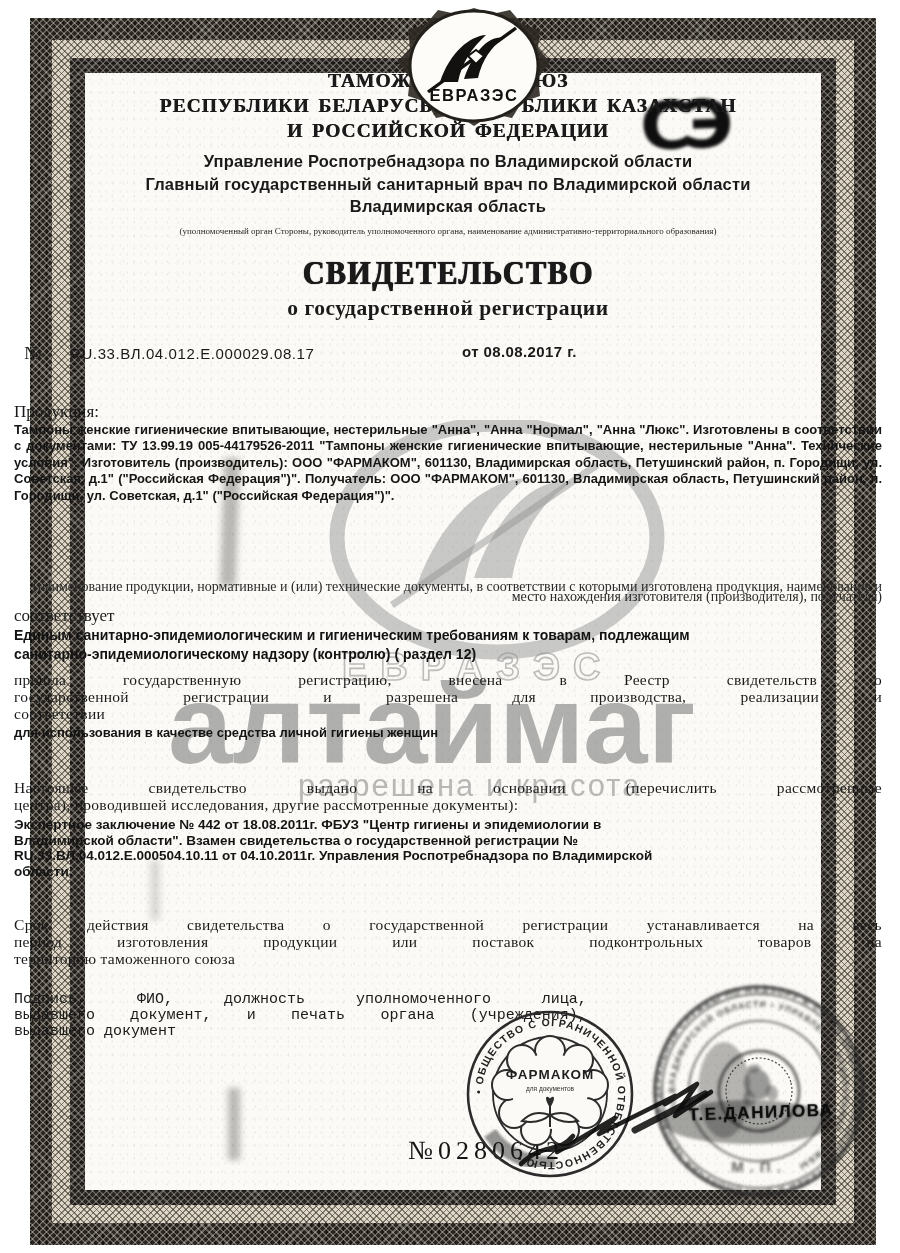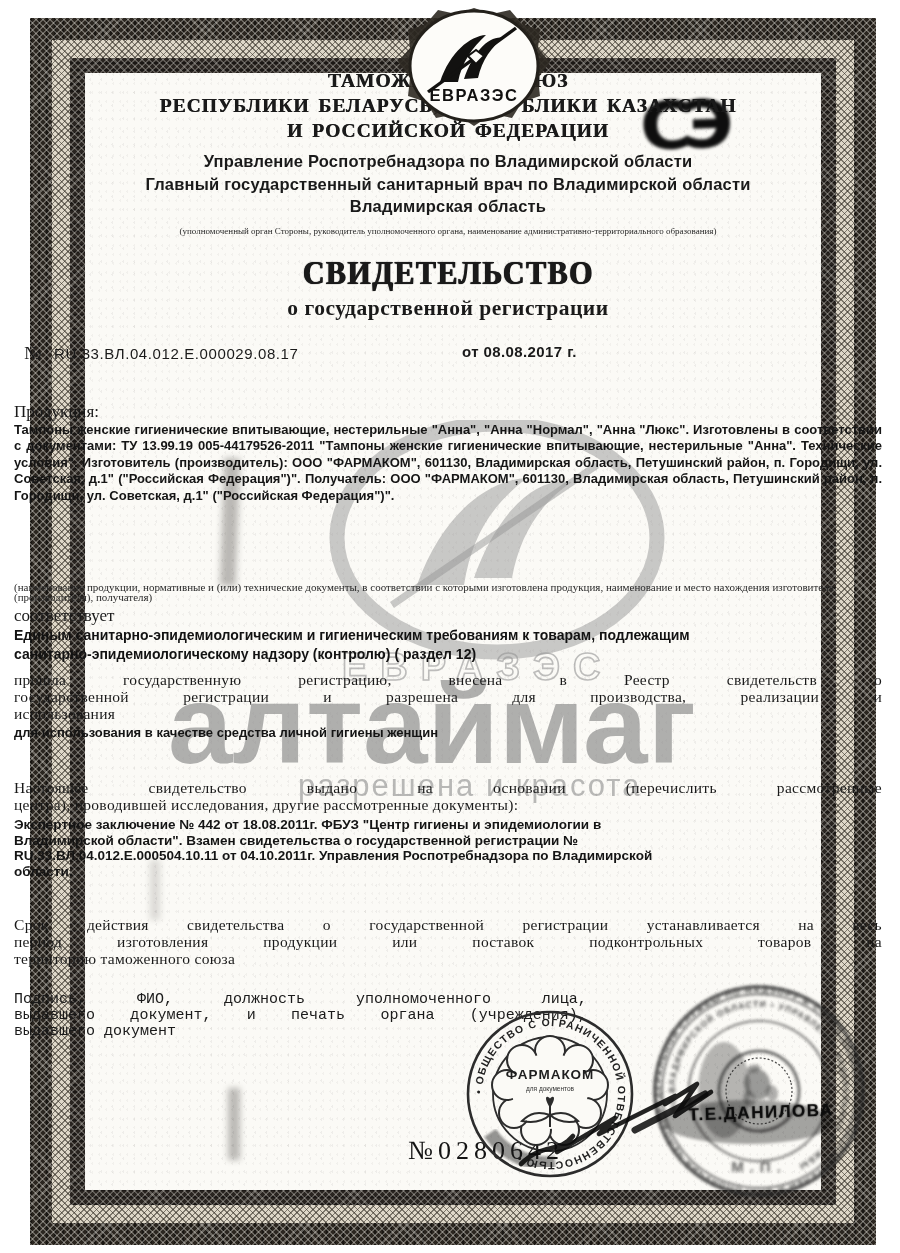--- a/index.html
+++ b/index.html
@@ -85,29 +85,29 @@
   .authority{ margin-top:7px; font-family:"Liberation Sans", sans-serif; font-weight:bold; }
   .authority div{ font-size:16.5px; line-height:22.5px; letter-spacing:.2px; }
   .caption{ margin-top:8px; font-size:9px; line-height:11px; color:#262626; }
   .title{ margin-top:19px; font-size:30px; font-weight:bold; letter-spacing:1.5px;
           transform:scaleY(1.12); text-shadow:1px 0 0 currentColor, 0 0 1px rgba(0,0,0,.8); }
   .subtitle{ margin-top:6px; font-size:21.5px; font-weight:bold; letter-spacing:.5px; }
 
   .numrow{ position:relative; margin-top:22px; height:22px;
            font-family:"Liberation Sans", sans-serif; font-size:15px; }
   .numrow .no{ position:absolute; left:10px; top:0; font-family:"Liberation Serif", serif; font-size:18px; }
-  .numrow .val{ position:absolute; left:40px; top:2px; letter-spacing:.6px; }
+  .numrow .val{ position:absolute; left:56px; top:2px; letter-spacing:.6px; }
   .numrow .date{ position:absolute; left:448px; top:0; font-weight:bold; letter-spacing:.4px; }
 
   .product{ margin-top:18px; }
   .product .plabel{ font-size:17px; line-height:21px;margin-top:36px; }
   .product .pbody{ font-family:"Liberation Sans", sans-serif; font-weight:600; font-size:13px;
                    line-height:16.5px; text-align:justify; color:#151515; }
 
-  .caption2{ margin-top:78px; font-size:11px; line-height:10px; color:#2a2a2a; }
+  .caption2{ margin-top:78px; font-size:14px; line-height:10px; color:#2a2a2a;text-align:right; }
   .conforms{ margin-top:3px; font-size:17px; line-height:21px; }
   .conf-lines div{ font-family:"Liberation Sans", sans-serif; font-weight:bold;
                    font-size:14px; line-height:19px; color:#121212; }
 
   .para-lines{ margin-top:7px; }
   .para-lines div{ font-size:15.5px; line-height:17px; letter-spacing:.3px; }
   .para-lines div:not(:last-child){ text-align:justify; text-align-last:justify; }
   .bold-note{ margin-top:3px; font-family:"Liberation Sans", sans-serif; font-weight:bold;
               font-size:13px; line-height:16px; color:#141414; }
 
@@ -208,21 +208,21 @@
 
     <div class="conforms">соответствует</div>
     <div class="conf-lines">
       <div>Единым санитарно-эпидемиологическим и гигиеническим требованиям к товарам, подлежащим</div>
       <div>санитарно-эпидемиологическому надзору (контролю) ( раздел 12)</div>
     </div>
 
     <div class="para-lines">
       <div>прошла государственную регистрацию, внесена в Реестр свидетельств о</div>
       <div>государственной регистрации и разрешена для производства, реализации и</div>
-      <div>использования</div>
+      <div>соответствии</div>
     </div>
     <div class="bold-note">для использования в качестве средства личной гигиены женщин</div>
 
     <div class="para-lines basis">
       <div>Настоящее свидетельство выдано на основании (перечислить рассмотренные</div>
       <div>центра), проводившей исследования, другие рассмотренные документы):</div>
     </div>
     <div class="basis-details">
       <div>Экспертное заключение № 442 от 18.08.2011г. ФБУЗ "Центр гигиены и эпидемиологии в</div>
       <div>Владимирской области". Взамен свидетельства о государственной регистрации №</div>

